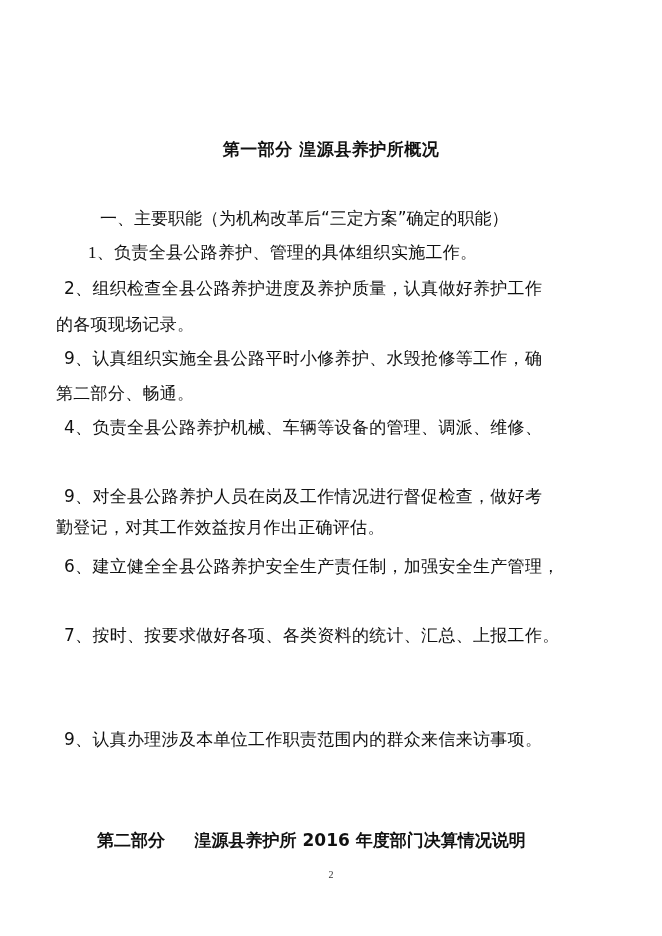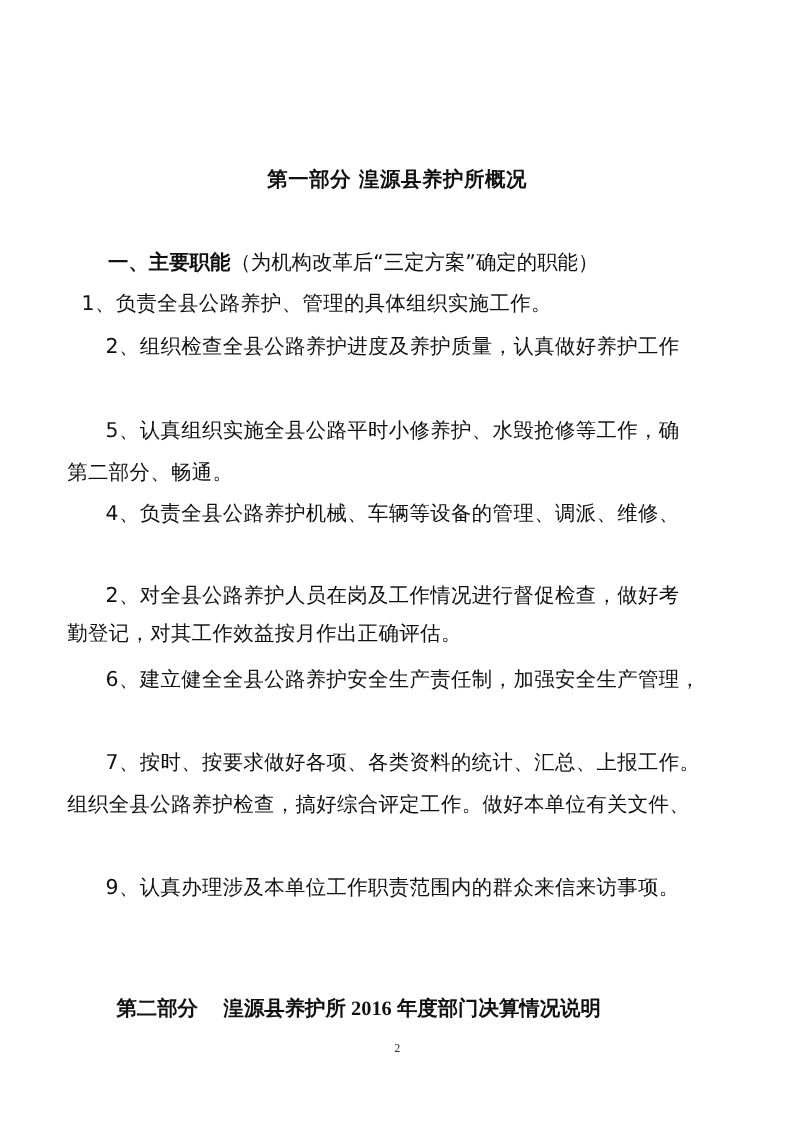--- a/index.html
+++ b/index.html
@@ -2,45 +2,45 @@
 <html><head>
 <meta charset="utf-8">
 <style>
   html, body { margin: 0; padding: 0; background: #ffffff; }
   body { width: 662px; height: 936px; position: relative; overflow: hidden;
          font-family: "DejaVu Sans", "Liberation Sans", sans-serif; color: #111; }
   .page { position: absolute; left: 0; top: 0; width: 661px; height: 936px; }
   .title1 { position: absolute; top: 138px; left: 0; width: 662px; text-align: center;
             font-size: 17px; font-weight: bold; letter-spacing: 0.5px; }
   .sec-heading { position: absolute; top: 207px; left: 90px; font-size: 17px; white-space: nowrap; }
-  .sec-heading .bold { font-weight: bold; }
+  .sec-heading .bold { font-weight: normal; margin-left: 10px; }
   .line { position: absolute; left: 56px; font-size: 17px; white-space: nowrap; letter-spacing: 0.3px; }
-  .ind { left: 88px; text-align: right; }
-  .ind1 { left: 68px; }
-  .title2 { position: absolute; top: 829px; left: 97px; font-size: 17px; font-weight: bold; white-space: pre; font-family: Liberation Serif, serif; }
+  .ind { left: 64px; text-align: right; }
+  .ind1 { left: 88px; font-family: Liberation Serif, serif; }
+  .title2 { position: absolute; top: 829px; left: 97px; font-size: 17px; font-weight: bold; white-space: pre; }
   .pagenum { position: absolute; top: 869px; left: 0; width: 662px; text-align: center;
              font-family: "Liberation Serif", serif; font-size: 10px; color: #333; }
 </style>
 </head>
 <body>
 
 <div class="page">
   <div class="title1">第一部分  湟源县养护所概况</div>
 
   <div class="sec-heading">
     <span class="bold">一、主要职能</span><span>（为机构改革后“三定方案”确定的职能）</span>
   </div>
 
   <div class="line ind1" style="top:241px">1、负责全县公路养护、管理的具体组织实施工作。</div>
   <div class="line ind" style="top:277px">2、组织检查全县公路养护进度及养护质量，认真做好养护工作</div>
-  <div class="line ind" style="top:347px">5、认真组织实施全县公路平时小修养护、水毁抢修等工作，确</div>
+  <div class="line" style="top:313px">的各项现场记录。</div>
+  <div class="line ind" style="top:347px">9、认真组织实施全县公路平时小修养护、水毁抢修等工作，确</div>
   <div class="line" style="top:382px">第二部分、畅通。</div>
   <div class="line ind" style="top:416px">4、负责全县公路养护机械、车辆等设备的管理、调派、维修、</div>
-  <div class="line ind" style="top:485px">2、对全县公路养护人员在岗及工作情况进行督促检查，做好考</div>
+  <div class="line ind" style="top:485px">9、对全县公路养护人员在岗及工作情况进行督促检查，做好考</div>
   <div class="line" style="top:516px">勤登记，对其工作效益按月作出正确评估。</div>
   <div class="line ind" style="top:555px">6、建立健全全县公路养护安全生产责任制，加强安全生产管理，</div>
   <div class="line ind" style="top:624px">7、按时、按要求做好各项、各类资料的统计、汇总、上报工作。</div>
-  <div class="line" style="top:659px">组织全县公路养护检查，搞好综合评定工作。做好本单位有关文件、</div>
   <div class="line ind" style="top:728px">9、认真办理涉及本单位工作职责范围内的群众来信来访事项。</div>
 
   <div class="title2">第二部分     湟源县养护所 2016 年度部门决算情况说明</div>
   <div class="pagenum">2</div>
 </div>
 
 </body></html>

